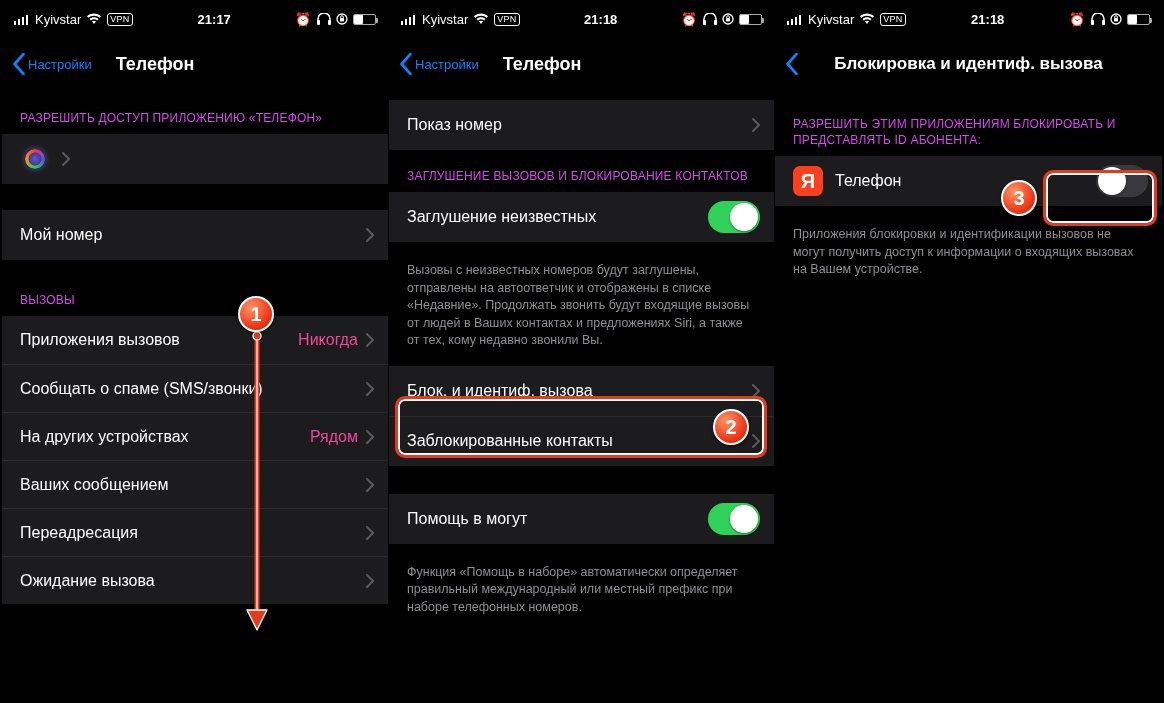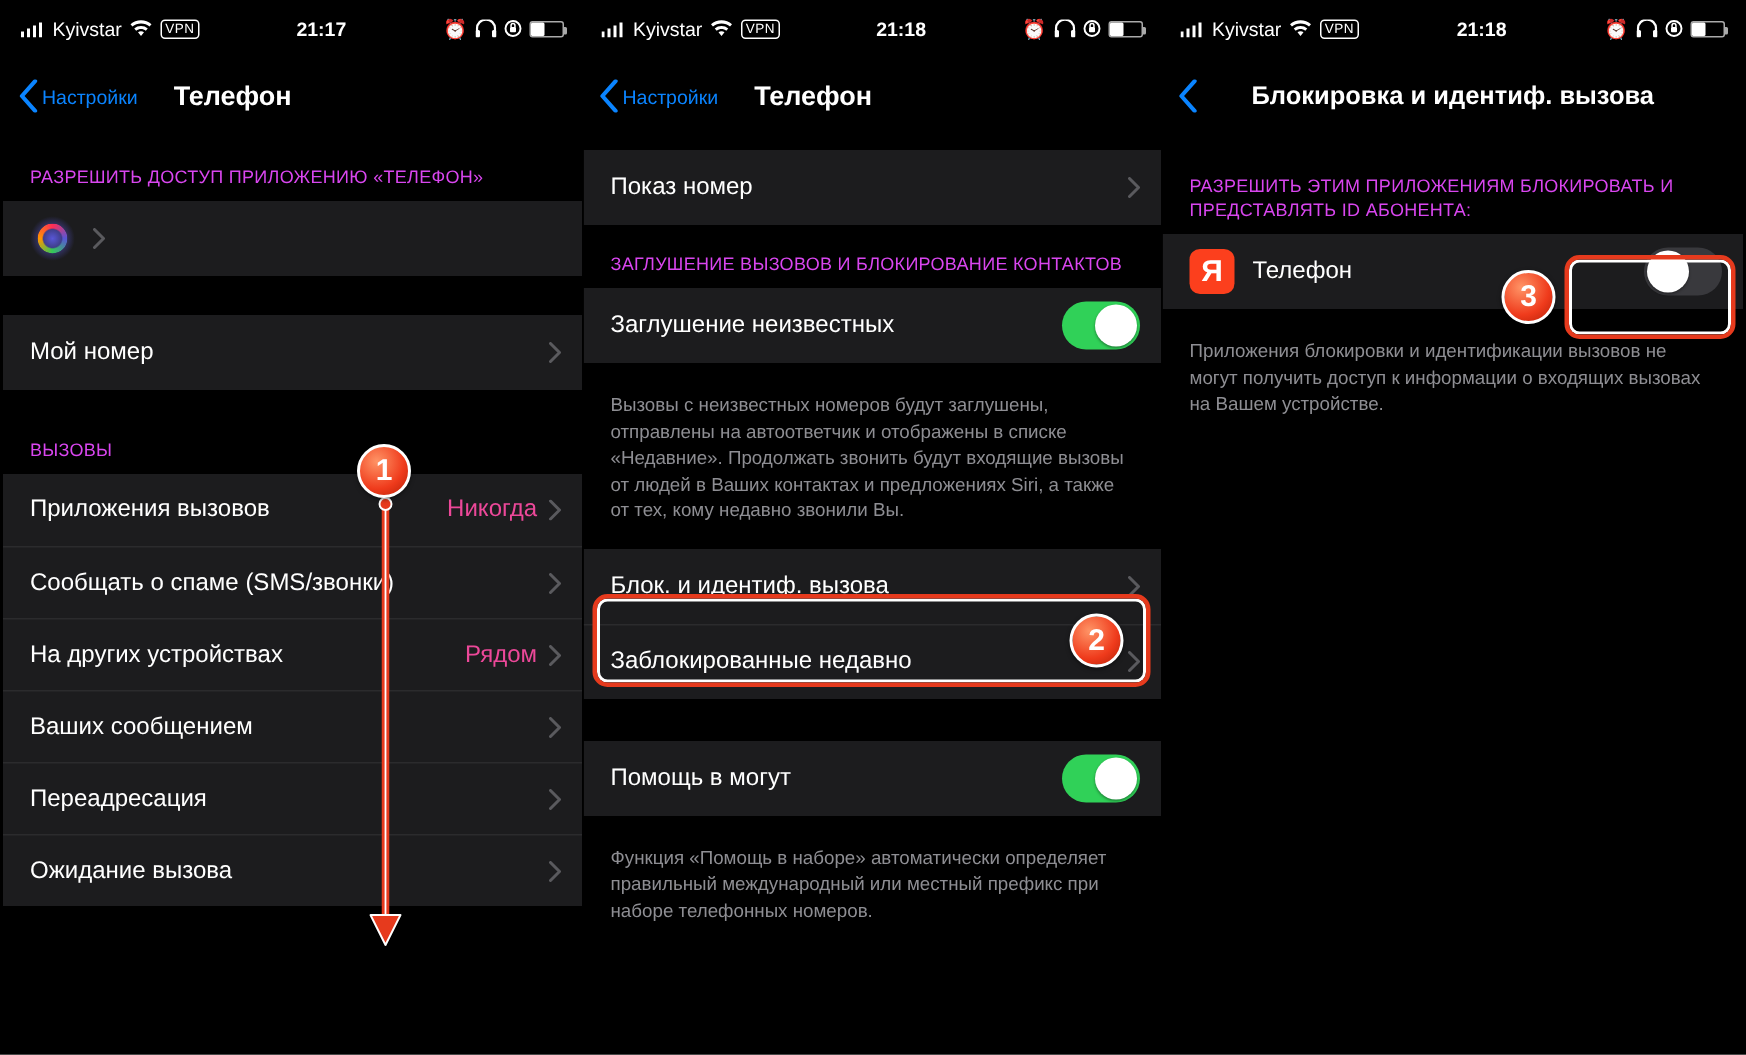--- a/index.html
+++ b/index.html
@@ -376,21 +376,21 @@
       <div style="height:10px"></div>
       <div class="cell tall">
         <span class="label">Блок. и идентиф. вызова</span>
         <span class="chevron">
             <svg viewBox="0 0 8 14">
               <path d="M1 1l6 6-6 6" fill="none" stroke="#5a5a5e" stroke-width="2" stroke-linecap="round" stroke-linejoin="round"></path>
             </svg>
           </span>
       </div>
       <div class="cell tall">
-        <span class="label">Заблокированные недавно</span>
+        <span class="label">Заблокированные контакты</span>
         <span class="chevron">
             <svg viewBox="0 0 8 14">
               <path d="M1 1l6 6-6 6" fill="none" stroke="#5a5a5e" stroke-width="2" stroke-linecap="round" stroke-linejoin="round"></path>
             </svg>
           </span>
       </div>
 
       <div style="height:28px"></div>
       <div class="cell tall">
         <span class="label">Помощь в могут</span>

